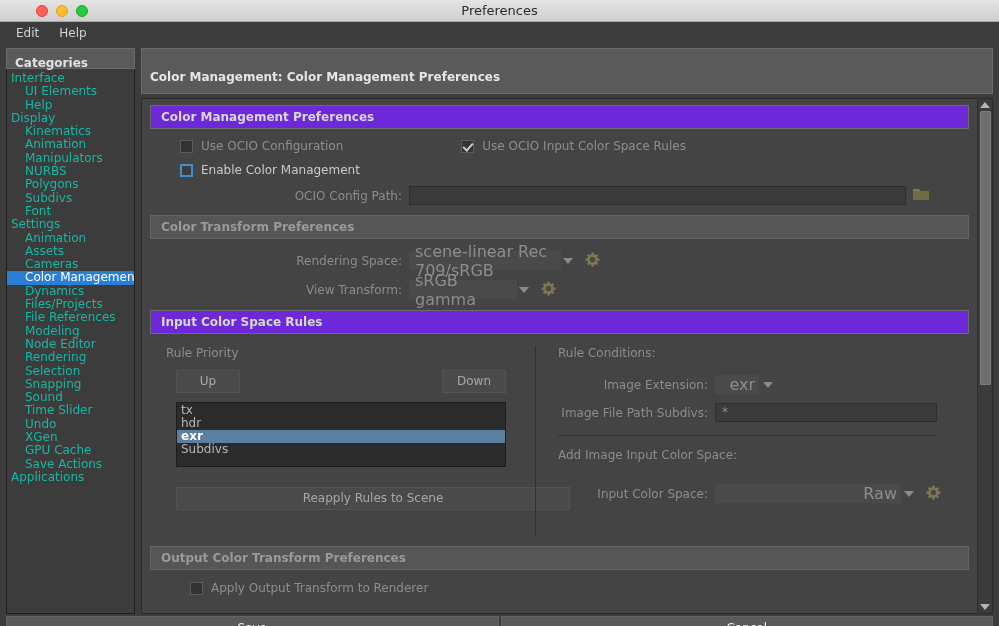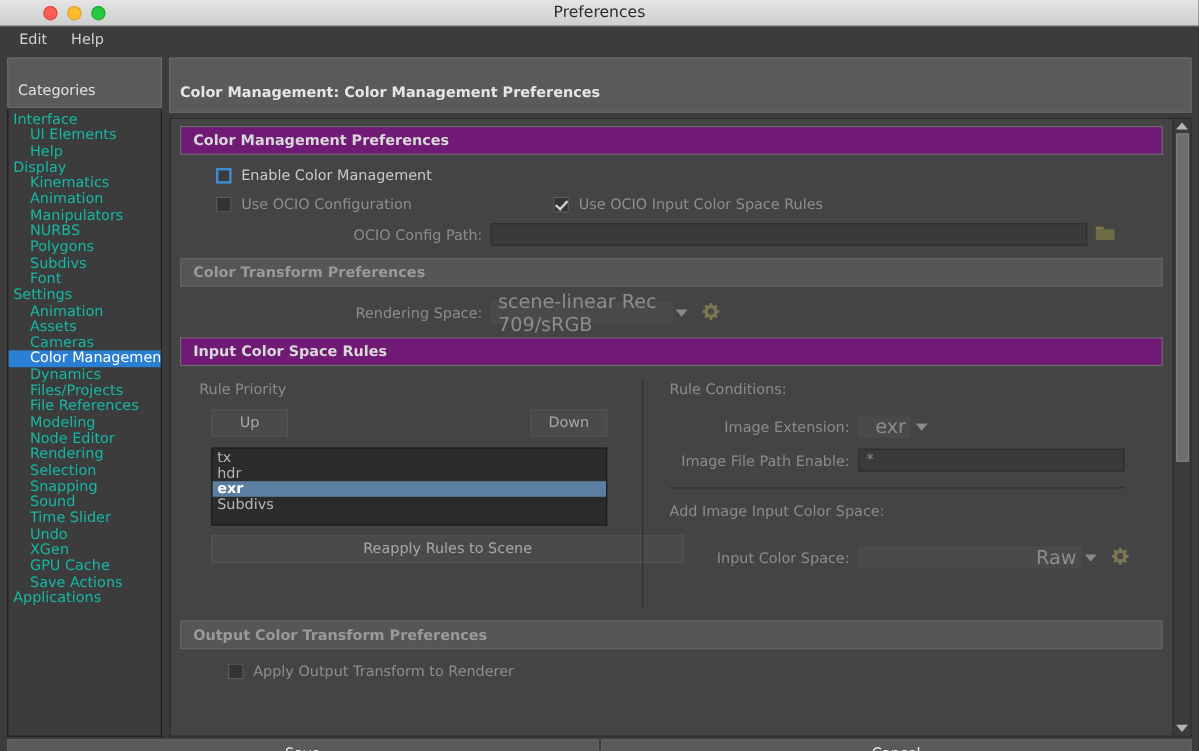--- a/index.html
+++ b/index.html
@@ -51,22 +51,22 @@
     background: #3c3c3c;
     padding: 4px 6px 0 6px;
     gap: 6px;
   }
 
   
   .sidebar { width: 129px; display: flex; flex-direction: column; }
   .panel-head {
     background: #5a5a5a;
     color: #e2e2e2;
-    font-size: 12px; font-weight: normal;
-    padding: 20px 8px;
+    font-size: 12px; font-weight: bold;
+    padding: 8px 8px;
     border: 1px solid #6a6a6a;
     height: 21px;
     line-height: 13px;
   }
   .cat-list {
     flex: 1;
     background: #3c3c3c;
     border: 1px solid #1f1f1f;
     border-top: none;
     overflow: hidden;
@@ -95,21 +95,21 @@
     position: relative;
     display: flex;
     overflow: hidden;
   }
   .scroll-content {
     flex: 1; padding: 6px 8px 0 8px; overflow: hidden; position: relative;
   }
 
   
   .sect {
-    background: #701a75; color: #d8d8d8;
+    background: #6d28d9; color: #d8d8d8;
     font-size: 12px; font-weight: bold;
     padding: 4px 10px; margin-bottom: 2px;
     border: 1px solid #6b6b6b;
   }
   .sect.dim { color: #9a9a9a; background: #565656; border-color: #636363; }
 
   .row { display: flex; align-items: center; }
   .lbl { color: #b4b4b4; font-size: 12px; text-align: right; }
   .lbl.dim { color: #8c8c8c; }
 
@@ -263,29 +263,29 @@
 
   <div class="rightpane">
     <div class="content-head">Color Management: Color Management Preferences</div>
 
     <div class="scrollarea">
       <div class="scroll-content">
 
         <div class="sect">Color Management Preferences</div>
 
         <div class="row" style="margin:10px 0 0 30px;">
-          <span class="cb focus"></span>
-          <span class="cblabel">Enable Color Management</span>
-        </div>
-
-        <div class="row" style="margin:10px 0 0 30px;">
           <span class="cb"></span>
           <span class="cblabel dim">Use OCIO Configuration</span>
           <span class="cb checked" style="margin-left:118px;"></span>
           <span class="cblabel dim">Use OCIO Input Color Space Rules</span>
+        </div>
+
+        <div class="row" style="margin:10px 0 0 30px;">
+          <span class="cb focus"></span>
+          <span class="cblabel">Enable Color Management</span>
         </div>
 
         <div class="row" style="margin:9px 0 0 0;">
           <span class="lbl dim" style="width:252px;">OCIO Config Path:</span>
           <span class="field" style="width:497px; margin-left:7px;"></span>
           <span class="icon-folder" style="margin-left:7px;">
             <svg width="16" height="14" viewBox="0 0 16 14">
               <path d="M0,2 L6,2 L7.4,4 L16,4 L16,13 L0,13 Z" fill="#6e6b46"></path>
               <path d="M0,2 L6,2 L7.4,4 L0,4 Z" fill="#7d7a52"></path>
             </svg>
@@ -301,20 +301,33 @@
           </span>
           <span class="caret" style="margin-left:2px;"></span>
           <span class="icon-gear" style="margin-left:12px;">
             <svg width="15" height="15" viewBox="0 0 16 16">
               <path fill="#7d7850" d="M8 5.2A2.8 2.8 0 1 0 8 10.8 2.8 2.8 0 1 0 8 5.2Z M6.9 0.6h2.2l0.3 2 1.4 0.6 1.7-1.1 1.5 1.5-1.1 1.7 0.6 1.4 2 0.3v2.2l-2 0.3-0.6 1.4 1.1 1.7-1.5 1.5-1.7-1.1-1.4 0.6-0.3 2H6.9l-0.3-2-1.4-0.6-1.7 1.1-1.5-1.5 1.1-1.7-0.6-1.4-2-0.3V6.9l2-0.3 0.6-1.4L2 3.5l1.5-1.5 1.7 1.1 1.4-0.6Z"></path>
               <circle cx="8" cy="8" r="2.4" fill="#4a4a4a"></circle>
             </svg>
           </span>
         </div>
 
+        <div class="row" style="margin-top:10px;">
+          <span class="lbl dim" style="width:252px;">View Transform:</span>
+          <span class="dd" style="width:108px; margin-left:7px;">
+            <span>sRGB gamma</span>
+          </span>
+          <span class="caret" style="margin-left:2px;"></span>
+          <span class="icon-gear" style="margin-left:12px;">
+            <svg width="15" height="15" viewBox="0 0 16 16">
+              <path fill="#7d7850" d="M8 5.2A2.8 2.8 0 1 0 8 10.8 2.8 2.8 0 1 0 8 5.2Z M6.9 0.6h2.2l0.3 2 1.4 0.6 1.7-1.1 1.5 1.5-1.1 1.7 0.6 1.4 2 0.3v2.2l-2 0.3-0.6 1.4 1.1 1.7-1.5 1.5-1.7-1.1-1.4 0.6-0.3 2H6.9l-0.3-2-1.4-0.6-1.7 1.1-1.5-1.5 1.1-1.7-0.6-1.4-2-0.3V6.9l2-0.3 0.6-1.4L2 3.5l1.5-1.5 1.7 1.1 1.4-0.6Z"></path>
+              <circle cx="8" cy="8" r="2.4" fill="#4a4a4a"></circle>
+            </svg>
+          </span>
+        </div>
 
         <div class="sect" style="margin-top:11px;">Input Color Space Rules</div>
 
         <div style="display:flex; margin-top:12px;">
 
           <div style="width:385px;">
             <div class="lbl dim" style="text-align:left; margin-left:16px;">Rule Priority</div>
 
             <div style="display:flex; justify-content:space-between; margin:10px 0 0 26px; width:330px;">
               <div class="btn" style="width:64px;">Up</div>
@@ -322,38 +335,38 @@
             </div>
 
             <div class="listbox" id="rules-list" style="margin:9px 0 0 26px; width:330px;">
                 <div class="li">tx</div>
                 <div class="li">hdr</div>
                 <div class="li sel">exr</div>
                 <div class="li">Subdivs</div>
               </div>
 
 
-            <div class="btn" style="margin:8px 0 0 26px; width:394px;">Reapply Rules to Scene</div>
+            <div class="btn" style="margin:20px 0 0 26px; width:394px;">Reapply Rules to Scene</div>
           </div>
 
           <div class="vdiv" style="margin:0 0 0 0; height:190px;"></div>
 
           <div style="flex:1; padding-left:22px;">
             <div class="lbl dim" style="text-align:left;">Rule Conditions:</div>
 
             <div class="row" style="margin-top:15px;">
               <span class="lbl dim" style="width:150px;">Image Extension:</span>
               <span class="dd" style="width:44px; margin-left:7px;">
                 <span>exr</span>
               </span>
               <span class="caret" style="margin-left:4px;"></span>
             </div>
 
             <div class="row" style="margin-top:9px;">
-              <span class="lbl dim" style="width:150px;">Image File Path Enable:</span>
+              <span class="lbl dim" style="width:150px;">Image File Path Subdivs:</span>
               <span class="field" style="width:222px; margin-left:7px;">*</span>
             </div>
 
             <div class="hdiv" style="margin:13px 0 0 0; width:379px;"></div>
 
             <div class="lbl dim" style="text-align:left; margin-top:12px;">Add Image Input Color Space:</div>
 
             <div class="row" style="margin-top:22px;">
               <span class="lbl dim" style="width:150px;">Input Color Space:</span>
               <span class="dd" style="width:186px; margin-left:7px;">

